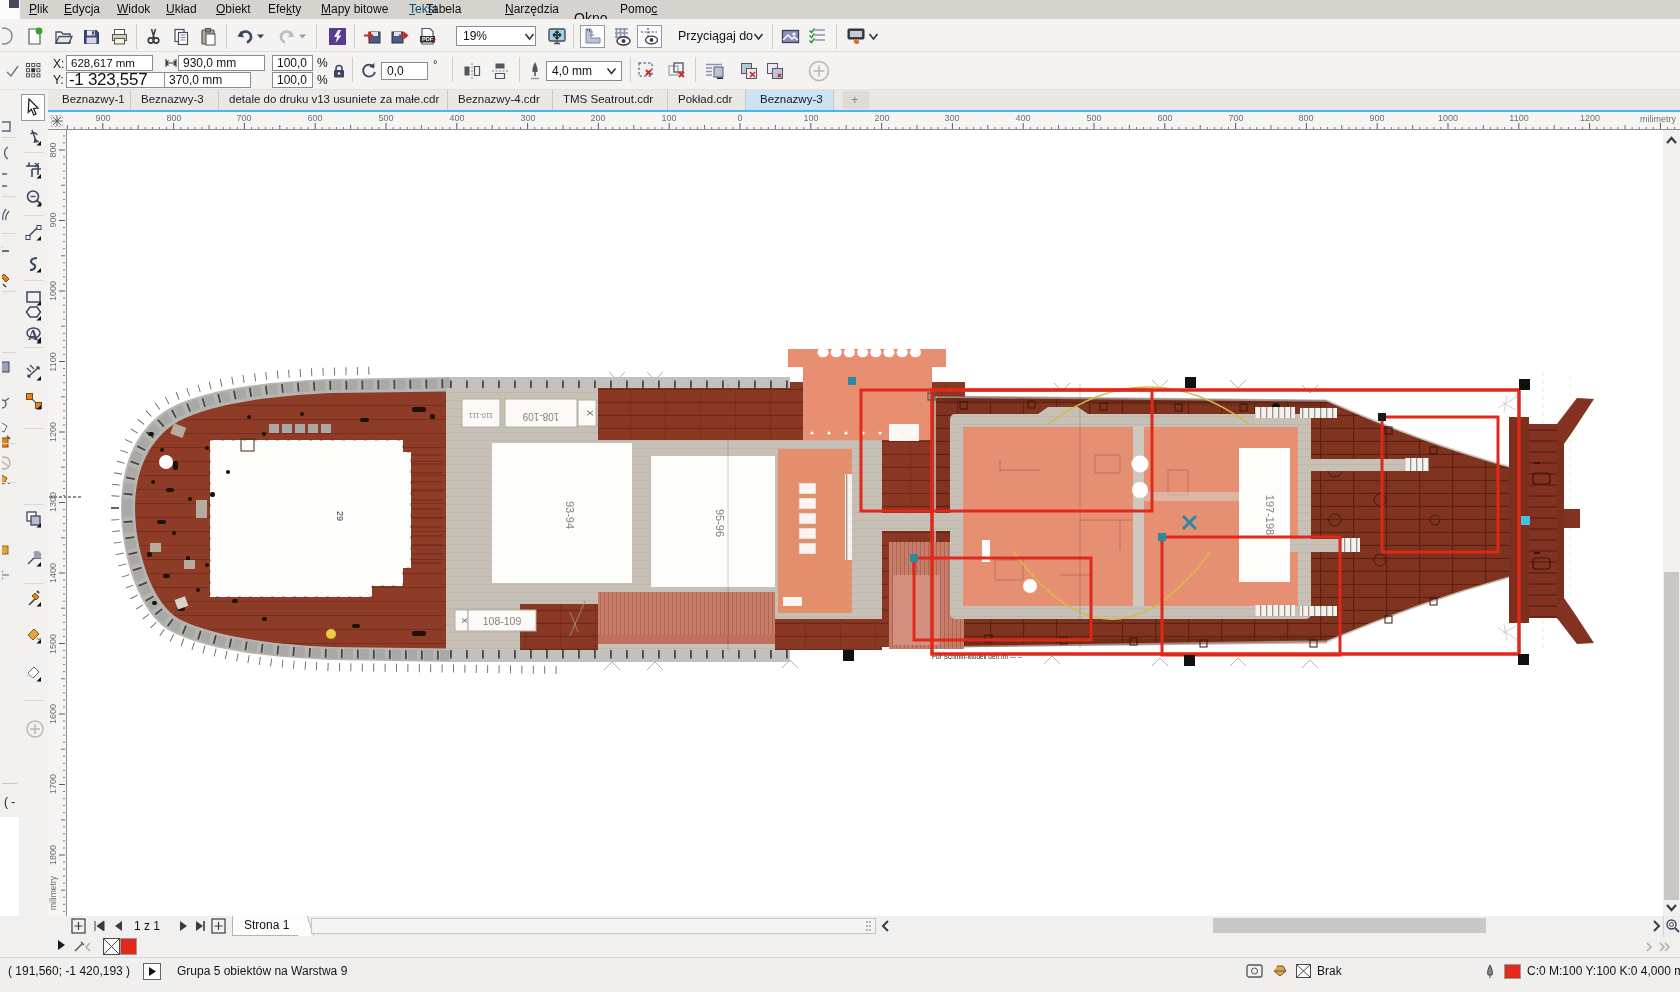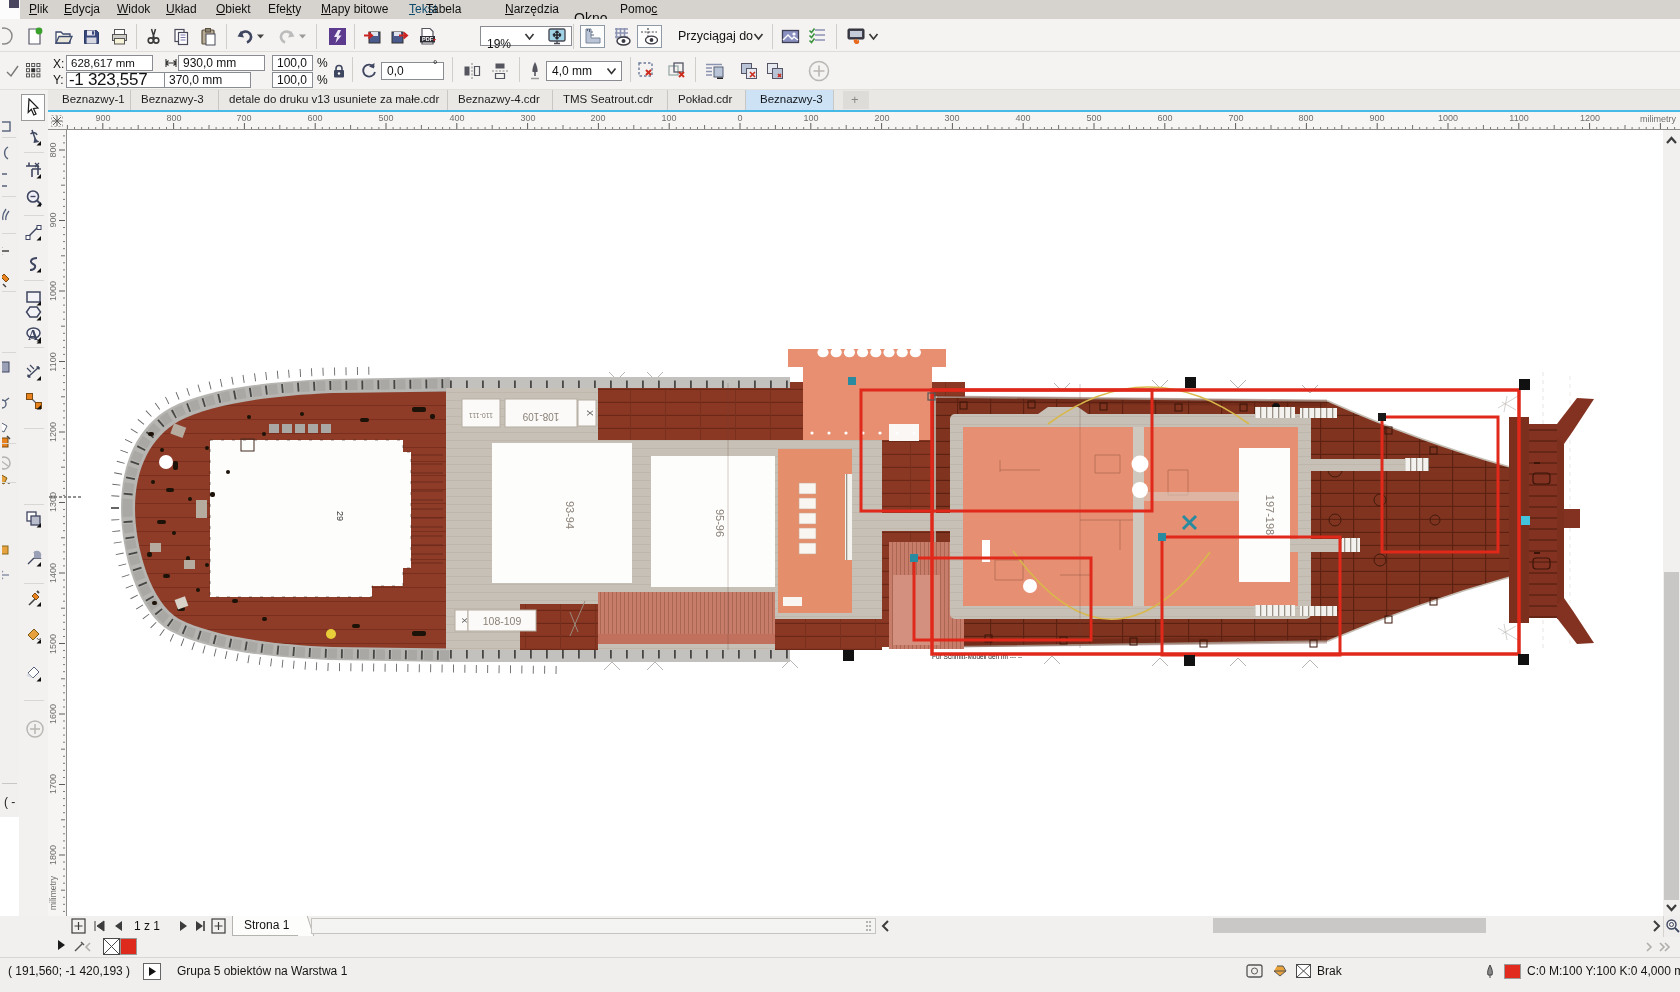--- a/index.html
+++ b/index.html
@@ -97,21 +97,21 @@
     <rect x="2" y="5" width="11" height="11" fill="#4a5a8c" stroke="#333"></rect>
     <rect x="4" y="5" width="7" height="4" fill="#dfe3ee"></rect>
     <path d="M9 8.5 L17 8.5 M13.5 5.5 L17 8.5 L13.5 11.5" stroke="#c22" stroke-width="2" fill="none"></path>
   </svg>
 <svg class="abs" style="left:418px;top:27px" width="20" height="20">
     <path d="M4 1.5 L12 1.5 L15 4.5 L15 17 L4 17 Z" fill="#fff" stroke="#55555f" stroke-width="1.2"></path>
     <rect x="2" y="9" width="15" height="6.5" fill="#2f2f38"></rect>
     <text x="9.5" y="14.3" font-size="5.5" fill="#fff" text-anchor="middle" font-family="Liberation Sans" font-weight="bold">PDF</text>
     <path d="M15.3 11.8 L18.3 12.3 L15.8 14.2 Z" fill="#c22"></path>
   </svg>
-<div class="inp" style="left:480px;top:26px;width:92px;height:20px;padding:10px 0 0 6px">19%</div>
+<div class="inp" style="left:456px;top:26px;width:80px;height:20px;padding:2px 0 0 6px">19%</div>
 <svg class="abs" style="left:524px;top:33px" width="12" height="8">
     <path d="M1.5 1 L5.5 6 L9.5 1" fill="none" stroke="#333" stroke-width="1.6"></path>
   </svg>
 <svg class="abs" style="left:548px;top:27px" width="20" height="20">
     <rect x="1" y="2" width="16" height="12" rx="1.5" fill="#9fd2e4" stroke="#4a4a55" stroke-width="1.4"></rect>
     <path d="M9 4 L9 12 M5 8 L13 8 M9 4 L7.4 5.8 M9 4 L10.6 5.8 M9 12 L7.4 10.2 M9 12 L10.6 10.2 M5 8 L6.8 6.4 M5 8 L6.8 9.6 M13 8 L11.2 6.4 M13 8 L11.2 9.6" stroke="#27272f" stroke-width="1.5" fill="none"></path>
     <path d="M6 16.5 h6 M9 14 v2.5" stroke="#4a4a55" stroke-width="1.4"></path>
   </svg>
 <div class="sep" style="left:573px;top:24px;height:25px"></div>
 <div class="abs" style="left:580px;top:25px;width:25px;height:23px;background:#fdfdfd;border:1px solid #8e9aa6"></div>
@@ -186,21 +186,21 @@
 <svg class="abs" style="left:332px;top:63px" width="14" height="16">
     <rect x="2" y="7" width="10" height="7.5" rx="1" fill="#3f4660"></rect>
     <path d="M4 7 V5.5 a3 3 0 0 1 6 0 V7" fill="none" stroke="#3f4660" stroke-width="1.6"></path>
     <circle cx="7" cy="10.5" r="1.2" fill="#fff"></circle>
   </svg>
 <div class="sep" style="left:352px;top:57px;height:25px"></div>
 <svg class="abs" style="left:361px;top:62px" width="16" height="17">
     <path d="M13 5 A6 6 0 1 0 14 10" fill="none" stroke="#3f4660" stroke-width="1.8"></path>
     <path d="M13.5 1 L13 6.5 L8 4.5 Z" fill="#3f4660"></path>
   </svg>
-<div class="inp" style="left:381px;top:62px;width:63px;height:18px;padding-left:5px;padding-top:1px">0,0</div>
+<div class="inp" style="left:381px;top:62px;width:47px;height:18px;padding-left:5px;padding-top:1px">0,0</div>
 <div class="txt" style="left:433px;top:58px;font-size:11px;color:#111">°</div>
 <div class="sep" style="left:452px;top:57px;height:25px"></div>
 <svg class="abs" style="left:463px;top:62px" width="18" height="18">
     <path d="M9 1 v16" stroke="#888" stroke-width="1" stroke-dasharray="2 1.5"></path>
     <path d="M1.5 4.5 h5 v9 h-5 Z" fill="#55555f"></path>
     <path d="M11.5 4.5 h5 v9 h-5 Z" fill="none" stroke="#55555f" stroke-width="1.2"></path>
   </svg>
 <svg class="abs" style="left:491px;top:62px" width="18" height="18">
     <path d="M1 9 h16" stroke="#888" stroke-width="1" stroke-dasharray="2 1.5"></path>
     <path d="M4.5 1.5 h9 v5 h-9 Z" fill="#55555f"></path>
@@ -1135,21 +1135,21 @@
 <rect x="120.5" y="1.5" width="16" height="16" fill="#de2a1c" stroke="#9a9a98"></rect>
 <path d="M1647 6 l4 4 -4 4" stroke="#b0aeab" stroke-width="1.6" fill="none"></path>
 <path d="M1660 6 l4 4 -4 4 M1665 6 l4 4 -4 4" stroke="#b0aeab" stroke-width="1.6" fill="none"></path>
 </svg>
 <div class="abs" style="left:0;top:957px;width:1680px;height:35px;background:#f0efed;border-top:1px solid #d8d6d3"></div>
 <div class="txt" style="left:8px;top:964px;font-size:12px;color:#141414">( 191,560; -1 420,193 )</div>
 <svg class="abs" style="left:143px;top:963px" width="18" height="17">
 <rect x="0.5" y="0.5" width="17" height="16" fill="#fff" stroke="#666"></rect>
 <path d="M6 4 L6 13 L13 8.5 Z" fill="#111"></path>
   </svg>
-<div class="txt" style="left:177px;top:964px;font-size:12px;color:#141414">Grupa 5 obiektów na Warstwa 1</div>
+<div class="txt" style="left:177px;top:964px;font-size:12px;color:#141414">Grupa 5 obiektów na Warstwa 9</div>
 <svg class="abs" style="left:1246px;top:963px" width="110" height="18">
 <rect x="1" y="2" width="15" height="12" rx="2" fill="none" stroke="#555" stroke-width="1.3"></rect>
 <circle cx="8.5" cy="8" r="3" fill="none" stroke="#555"></circle>
 <path d="M31 3 l6 0 3 5 -6 5 -6 -5 ز" fill="#e8a33d" stroke="#555" stroke-width="1"></path>
 <path d="M28 8 l12 0" stroke="#555" stroke-width="1"></path>
 <rect x="50.5" y="1.5" width="14" height="13" fill="#fff" stroke="#4a4a4a"></rect>
 <path d="M50.5 1.5 L64.5 14.5 M64.5 1.5 L50.5 14.5" stroke="#4a4a4a" stroke-width="1"></path>
 </svg>
 <div class="txt" style="left:1317px;top:964px;font-size:12px;color:#141414">Brak</div>
 <svg class="abs" style="left:1485px;top:963px" width="40" height="18">

